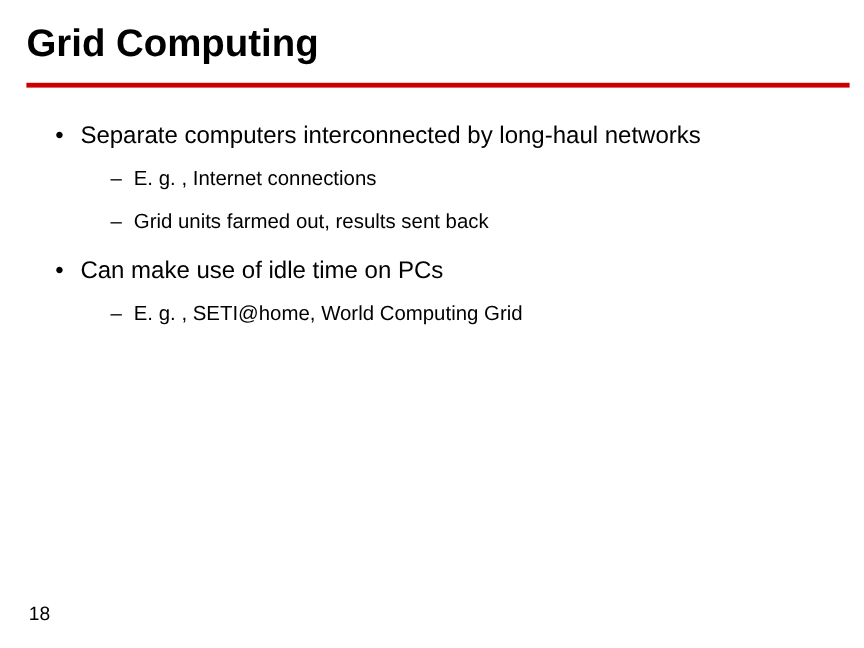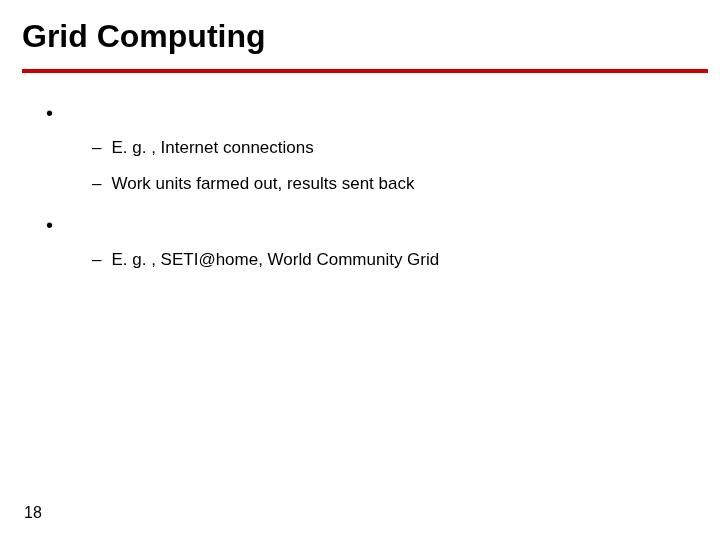--- a/index.html
+++ b/index.html
@@ -77,31 +77,33 @@
     }
   </style>
 </head>
 <body>
 
 <div class="title">Grid Computing</div>
 <div class="red-line"></div>
 
 <div class="bullet-main">
   <span class="dot">•</span>
+  <span class="text">Separate computers interconnected by long-haul networks</span>
 </div>
 <div class="bullet-sub">
   <span class="dash">–</span>
   <span class="text">E. g. , Internet connections</span>
 </div>
 <div class="bullet-sub">
   <span class="dash">–</span>
-  <span class="text">Work units farmed out, results sent back</span>
+  <span class="text">Grid units farmed out, results sent back</span>
 </div>
 
 <div class="bullet-main group-gap">
   <span class="dot">•</span>
+  <span class="text">Can make use of idle time on PCs</span>
 </div>
 <div class="bullet-sub">
   <span class="dash">–</span>
-  <span class="text">E. g. , SETI@home, World Community Grid</span>
+  <span class="text">E. g. , SETI@home, World Computing Grid</span>
 </div>
 
 <div class="page-number">18</div>
 
 </body></html>

